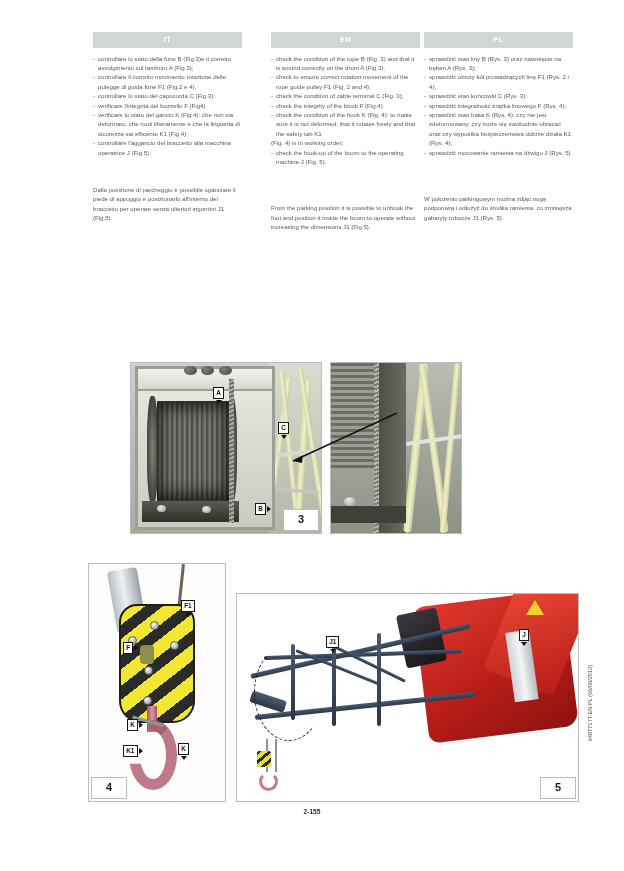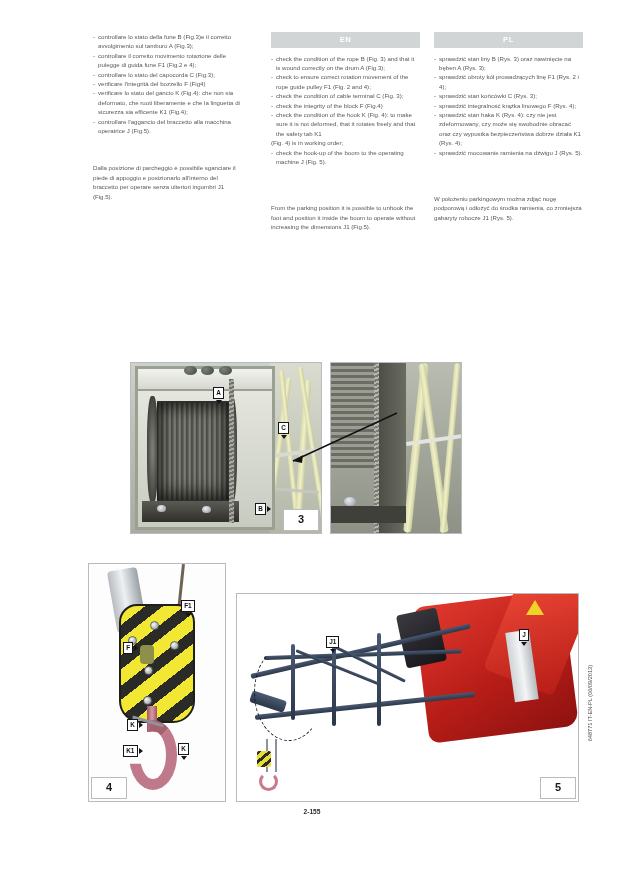--- a/index.html
+++ b/index.html
@@ -23,21 +23,21 @@
     top: 32px;
     width: 438px;
   }
   .lang-col {
     position: absolute;
     top: 0;
     width: 149px;
   }
   .col-it { left: 0px; }
   .col-en { left: 178px; }
-  .col-pl { left: 341px; }
+  .col-pl { left: 331px; }
 
   .lang-bar {
     background: #d2d5d6;
     color: #ffffff;
     text-align: center;
     font-size: 7.6px;
     font-weight: bold;
     letter-spacing: 0.6px;
     padding: 3.2px 0 3.4px 0;
     margin-bottom: 6px;
@@ -338,20 +338,21 @@
     transform-origin: left top;
     transform: rotate(-90deg) translate(-100%, 0);
   }
 </style>
 </head>
 <body>
 
 <div class="lang-cols">
 
   <div class="lang-col col-it">
+    <div class="lang-bar">IT</div>
     <div class="body-text">
       <ul class="bullets">
         <li>controllare lo stato della fune B (Fig.3)e il corretto avvolgimento sul tamburo A (Fig.3);</li>
         <li>controllare il corretto movimento rotazione delle pulegge di guida fune F1 (Fig.2 e 4);</li>
         <li>controllare lo stato del capocorda C (Fig.3);</li>
         <li>verificare l'integrità del bozzello F (Fig4)</li>
         <li>verificare lo stato del gancio K (Fig.4): che non sia deformato, che ruoti liberamente  e che la linguetta di sicurezza sia efficente K1 (Fig.4);</li>
         <li>controllare l'aggancio del braccetto alla macchina operatrice J (Fig.5).</li>
       </ul>
       <p class="spacer-para-lg">Dalla posizione di parcheggio è possibile sganciare il piede di appoggio e posizionarlo all'interno del braccetto per operare senza ulteriori ingombri J1 (Fig.5).</p>

